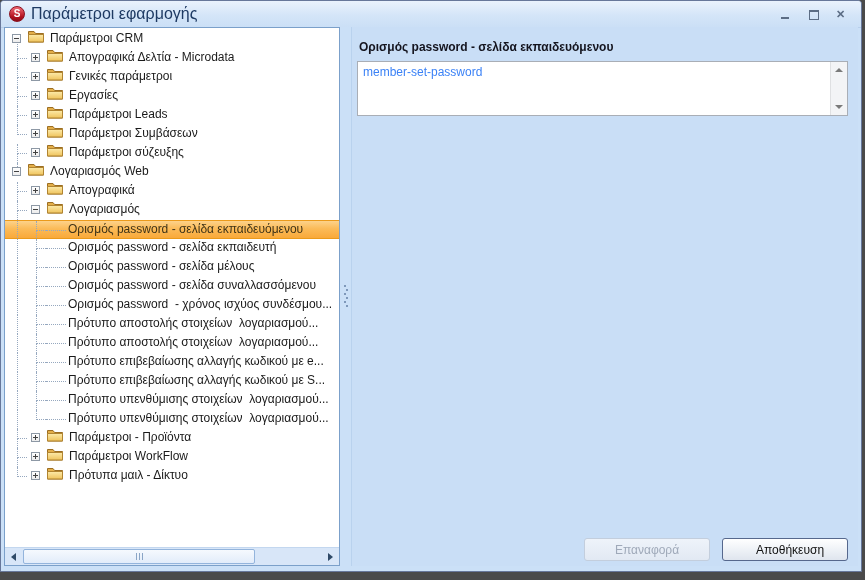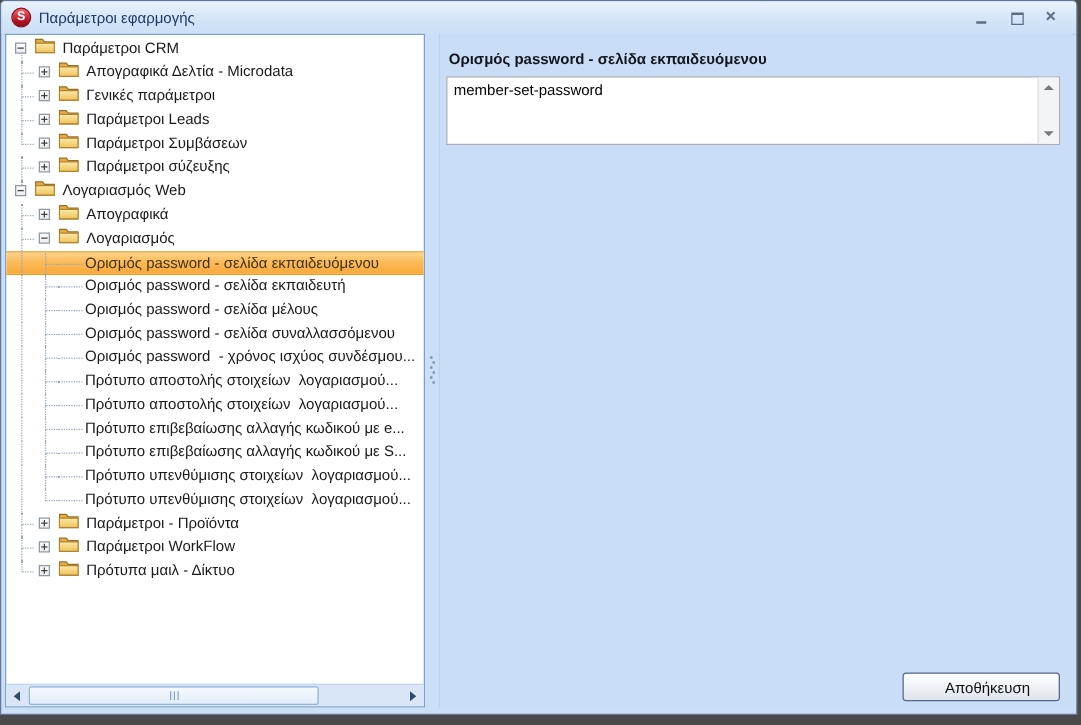--- a/index.html
+++ b/index.html
@@ -20,21 +20,21 @@
     padding:0 8px;border-radius:3px 3px 0 0;
     background:linear-gradient(#eaf2fd,#d4e5f8 55%,#cbdff6);
     border-bottom:1px solid #b7cfeb;
   }
   .applogo{
     width:16px;height:16px;border-radius:50%;flex:none;
     background:linear-gradient(#ef6a74,#b3121f 70%,#8c0d18);
     border:1px solid #8c1220;box-sizing:border-box;
     color:#fff;font-weight:bold;font-size:10px;line-height:14px;text-align:center;
   }
-  .title-text{font-size:12px;color:#1e3a63;}
+  .title-text{font-size:16px;color:#1e3a63;}
   .winctl{margin-left:auto;display:flex;align-items:center;gap:17px;margin-right:6px;}
   .winctl .wbtn{width:11px;height:11px;position:relative;cursor:default;}
   .ic-min{position:absolute;left:1px;bottom:1px;width:8px;height:2px;background:#5c6d85;}
   .ic-max{position:absolute;left:1px;top:1px;width:8px;height:7px;border:1px solid #5c6d85;border-top-width:2px;}
   .ic-close{position:absolute;left:0;top:-2px;font-size:11px;font-weight:bold;color:#5c6d85;line-height:14px;}
   
   .content{position:absolute;top:26px;left:3px;right:3px;bottom:5px;display:flex;}
   
   .tree-panel{
     width:336px;flex:none;background:#fff;border:1px solid #7ba0ca;
@@ -81,21 +81,21 @@
     position:absolute;top:258px;left:4px;width:2px;height:2px;background:#7e98ba;
     box-shadow:2px 4px #7e98ba,0 8px #7e98ba,2px 12px #7e98ba,0 16px #7e98ba,2px 20px #7e98ba;
   }
   
   .detail-panel{flex:1;position:relative;background:#c9def6;overflow:hidden;}
   .detail-header{font-size:12px;font-weight:bold;color:#14141e;padding:13px 8px 0 7px;}
   .field-wrap{position:relative;margin:7px 10px 0 5px;height:55px;background:#fff;border:1px solid #a9aeb6;box-sizing:border-box;}
   .field-wrap textarea{
     position:absolute;left:0;top:0;right:17px;bottom:0;width:calc(100% - 17px);height:100%;
     border:none;outline:none;resize:none;background:transparent;
-    font-family:"Liberation Sans", sans-serif;font-size:12px;color:#000000;
+    font-family:"Liberation Sans", sans-serif;font-size:12px;color:#3b82f6;
     padding:3px 5px;box-sizing:border-box;overflow:hidden;
   }
   .vscroll{position:absolute;right:0;top:0;bottom:0;width:16px;background:#f3f4f6;border-left:1px solid #dfe0e2;}
   .vtri-up{position:absolute;top:6px;left:4px;width:0;height:0;border:4px solid transparent;border-bottom:4px solid #7a7a7a;border-top:none;}
   .vtri-dn{position:absolute;bottom:6px;left:4px;width:0;height:0;border:4px solid transparent;border-top:4px solid #7a7a7a;border-bottom:none;}
   
   .btnrow{position:absolute;right:10px;bottom:5px;display:flex;gap:12px;}
   .btn{
     width:126px;height:23px;font-family:"Liberation Sans", sans-serif;font-size:12px;
     border-radius:3px;box-sizing:border-box;
@@ -214,20 +214,44 @@
             <svg class="ficon" width="16" height="13" viewBox="0 0 16 13">
               <defs>
                 <linearGradient id="fg" x1="0" y1="0" x2="0" y2="1">
                   <stop offset="0" stop-color="#fceaa9"></stop>
                   <stop offset="1" stop-color="#efc35c"></stop>
                 </linearGradient>
               </defs>
               <path d="M.5 3 .5 1.5 6 1.5 7.6 3.5 15.5 3.5 15.5 12 .5 12 Z" fill="#e3ae49" stroke="#9c6e22" stroke-width="1"></path>
               <path d="M.5 4.5 15.5 4.5 15.5 12 .5 12 Z" fill="url(#fg)" stroke="#b18430" stroke-width="1"></path>
             </svg>
+            <span class="tlabel">Εργασίες</span>
+          </div>
+          <div class="trow">
+            <span class="tcell">
+              <i class="t"></i>
+              <i class="b"></i>
+              <i class="h"></i>
+            </span>
+            <span class="tcell">
+              <span class="exp">
+                <b class="mh"></b>
+                <b class="mv"></b>
+              </span>
+            </span>
+            <svg class="ficon" width="16" height="13" viewBox="0 0 16 13">
+              <defs>
+                <linearGradient id="fg" x1="0" y1="0" x2="0" y2="1">
+                  <stop offset="0" stop-color="#fceaa9"></stop>
+                  <stop offset="1" stop-color="#efc35c"></stop>
+                </linearGradient>
+              </defs>
+              <path d="M.5 3 .5 1.5 6 1.5 7.6 3.5 15.5 3.5 15.5 12 .5 12 Z" fill="#e3ae49" stroke="#9c6e22" stroke-width="1"></path>
+              <path d="M.5 4.5 15.5 4.5 15.5 12 .5 12 Z" fill="url(#fg)" stroke="#b18430" stroke-width="1"></path>
+            </svg>
             <span class="tlabel">Παράμετροι Leads</span>
           </div>
           <div class="trow">
             <span class="tcell">
               <i class="t"></i>
               <i class="h"></i>
             </span>
             <span class="tcell">
               <span class="exp">
                 <b class="mh"></b>
@@ -579,18 +603,19 @@
     <div class="detail-panel">
       <div class="detail-header">Ορισμός password - σελίδα εκπαιδευόμενου</div>
       <div class="field-wrap">
         <textarea spellcheck="false" style="">member-set-password</textarea>
         <div class="vscroll">
           <span class="vtri-up"></span>
           <span class="vtri-dn"></span>
         </div>
       </div>
       <div class="btnrow">
+        <button class="btn disabled" disabled="">Επαναφορά</button>
         <button class="btn primary">Αποθήκευση</button>
       </div>
     </div>
 
   </div>
 </div>
 
 </body></html>

